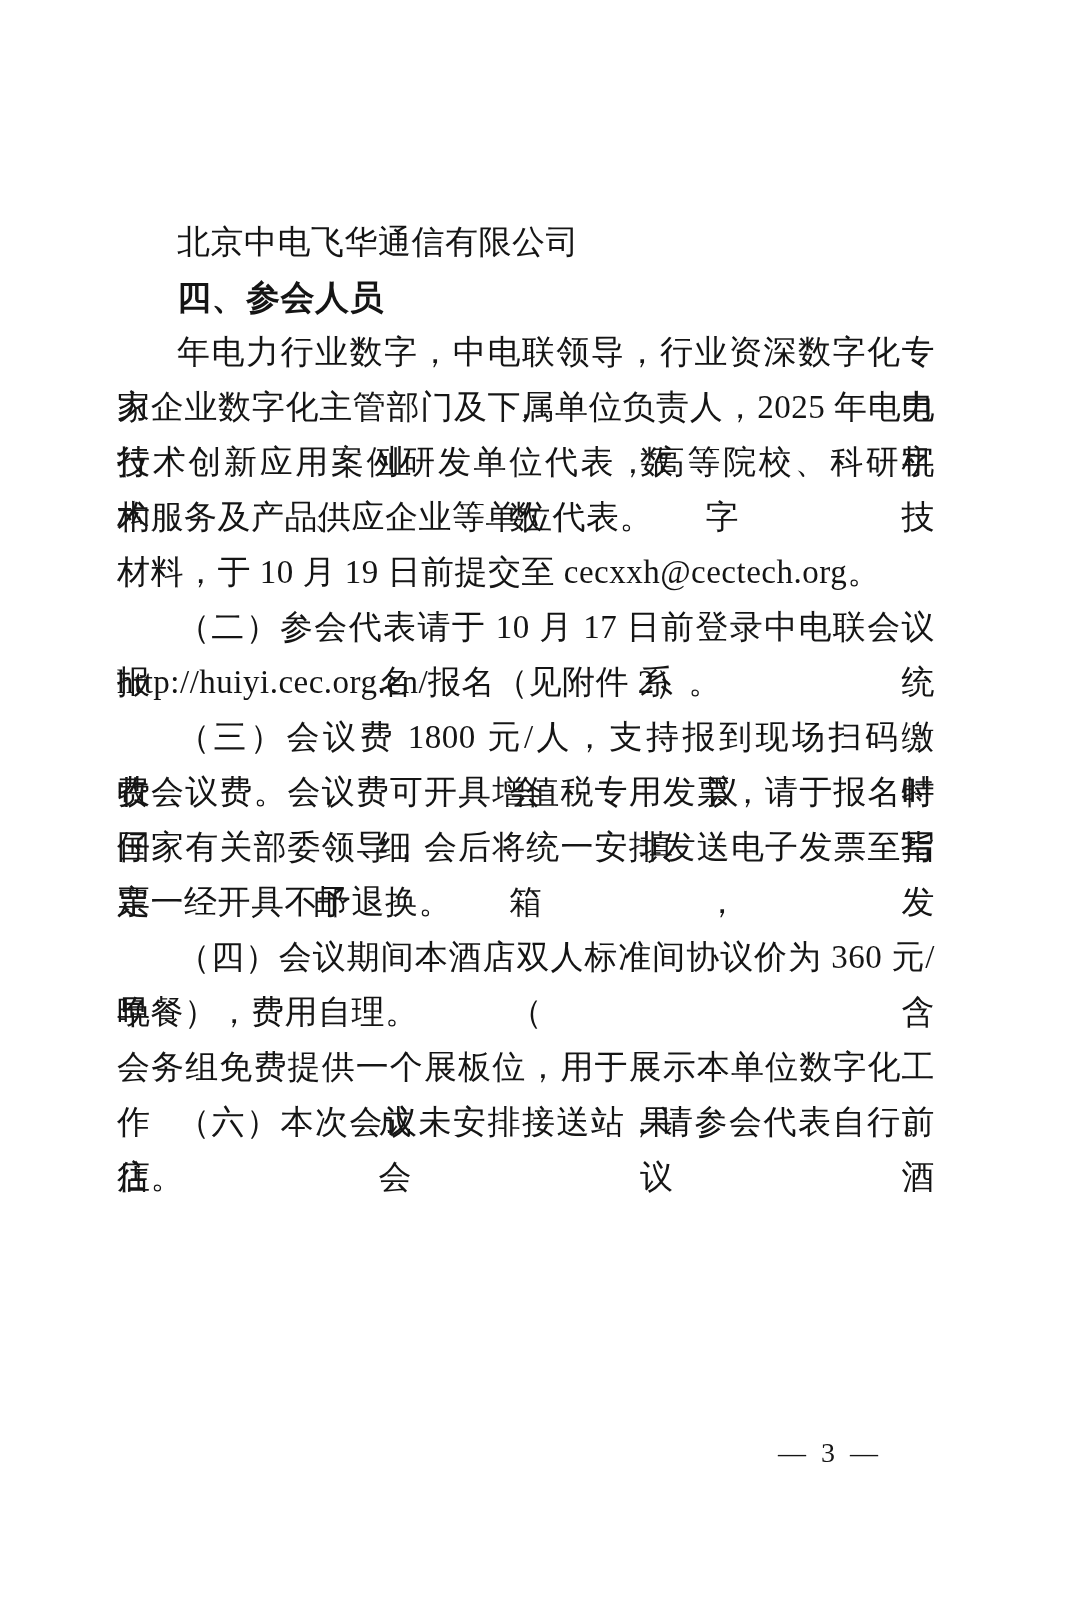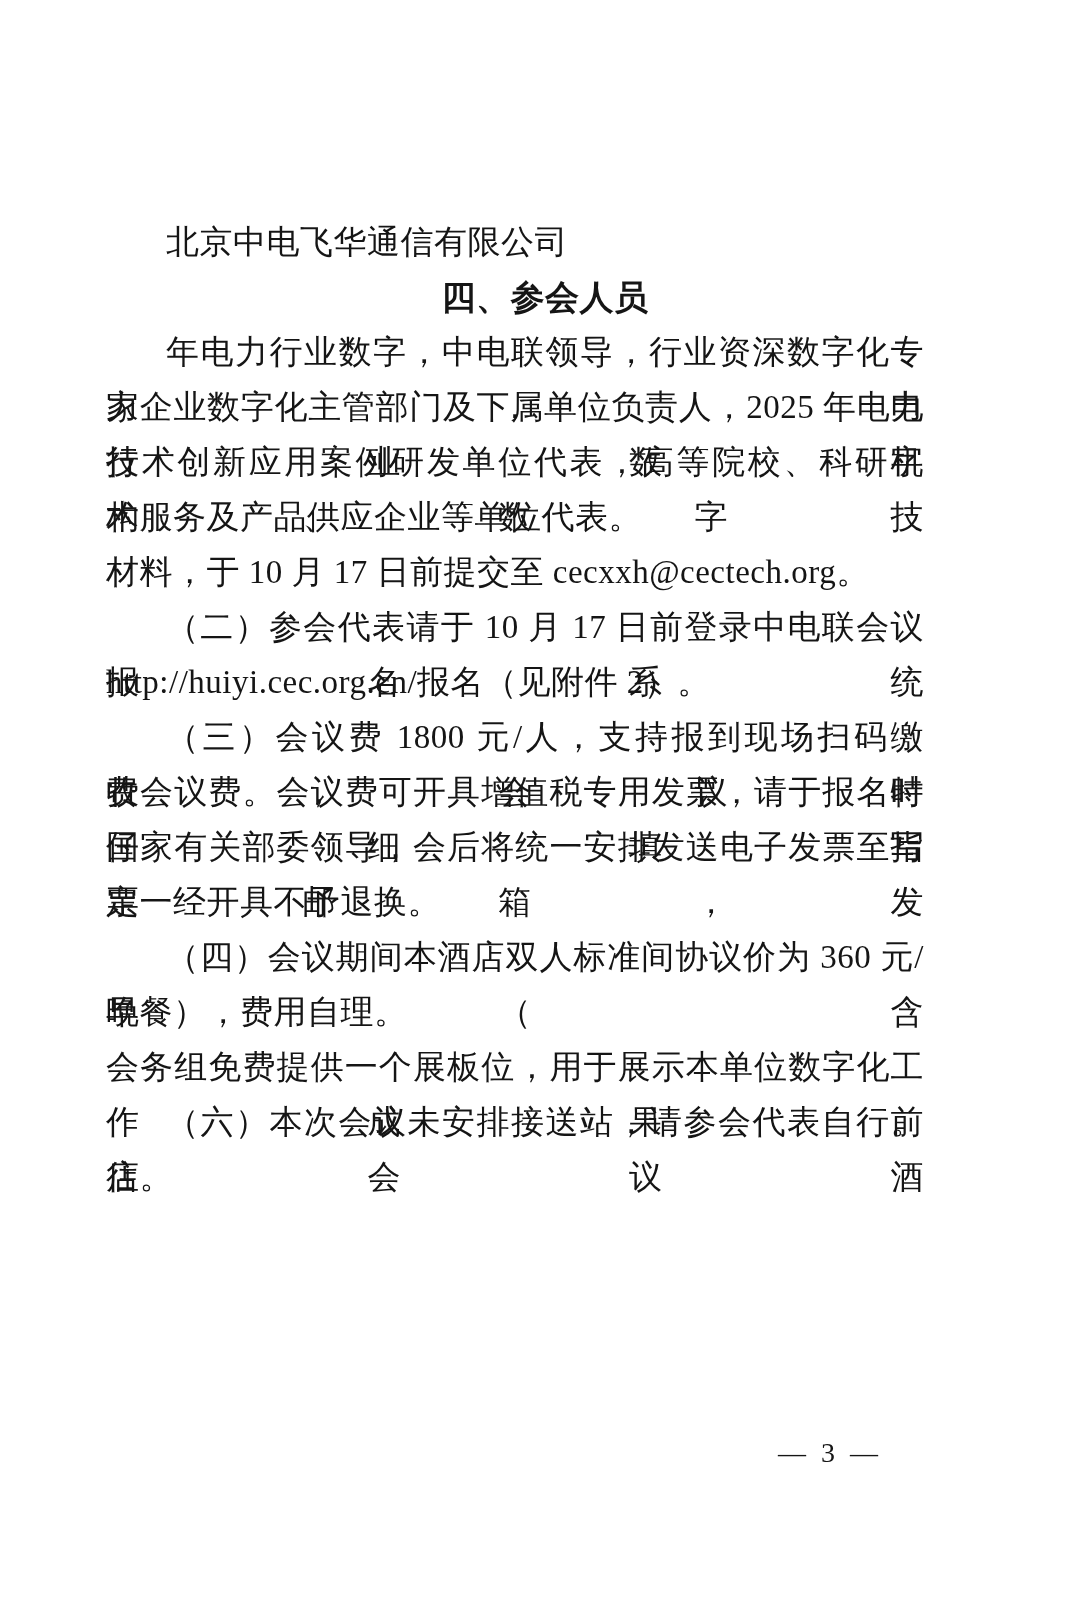--- a/index.html
+++ b/index.html
@@ -12,21 +12,21 @@
     width: 1091px;
     height: 1600px;
     margin: 0 auto;
     background: var(--paper, #ffffff);
     overflow: hidden;
     font-family: "Liberation Serif", "DejaVu Serif", serif;
     color: var(--ink, #151515);
   }
   .content {
     position: absolute;
-    left: 106px;
+    left: 117px;
     top: 215px;
     width: 818px;
   }
   .line {
     height: 55px;
     line-height: 55px;
     font-size: 33px;
     letter-spacing: 0.5px;
     white-space: pre;
     text-align: left;
@@ -37,21 +37,20 @@
   .line.justify {
     white-space: normal;
     text-align: justify;
     text-align-last: justify;
     text-justify: inter-character;
   }
   .line.heading {
     font-family: "Liberation Sans", "DejaVu Sans", sans-serif;
     font-weight: 700;
     font-size: 34px;
-    text-align: center;
   }
   .footer {
     position: absolute;
     left: 117px;
     top: 1428px;
     width: 765px;
     height: 50px;
     line-height: 50px;
     text-align: right;
     font-size: 28px;
@@ -63,21 +62,21 @@
 <body>
 
 <div class="page" style="--paper: #ffffff; --ink: #151515;">
   <main class="content" id="lines-container">
       <div class="line indent">北京中电飞华通信有限公司</div>
       <div class="line indent heading">四、参会人员</div>
       <div class="line indent justify">年电力行业数字，中电联领导，行业资深数字化专家，电</div>
       <div class="line justify">力企业数字化主管部门及下属单位负责人，2025 年电力行业数字</div>
       <div class="line justify">技术创新应用案例研发单位代表，高等院校、科研机构、数字技</div>
       <div class="line">术服务及产品供应企业等单位代表。</div>
-      <div class="line">材料，于 10 月 17 日前提交至 cecxxh@cectech.org。</div>
+      <div class="line">材料，于 10 月 19 日前提交至 cecxxh@cectech.org。</div>
       <div class="line indent justify">（二）参会代表请于 10 月 17 日前登录中电联会议报名系统</div>
       <div class="line">http://huiyi.cec.org.cn/报名（见附件 2）。</div>
       <div class="line indent justify">（三）会议费 1800 元/人，支持报到现场扫码缴费，会议特</div>
       <div class="line justify">收会议费。会议费可开具增值税专用发票，请于报名时仔细填写</div>
       <div class="line justify">国家有关部委领导，会后将统一安排发送电子发票至指定邮箱，发</div>
       <div class="line">票一经开具不予退换。</div>
       <div class="line indent justify">（四）会议期间本酒店双人标准间协议价为 360 元/晚（含</div>
       <div class="line">早餐），费用自理。</div>
       <div class="line justify">会务组免费提供一个展板位，用于展示本单位数字化工作成果。</div>
       <div class="line indent justify">（六）本次会议未安排接送站，请参会代表自行前往会议酒</div>

